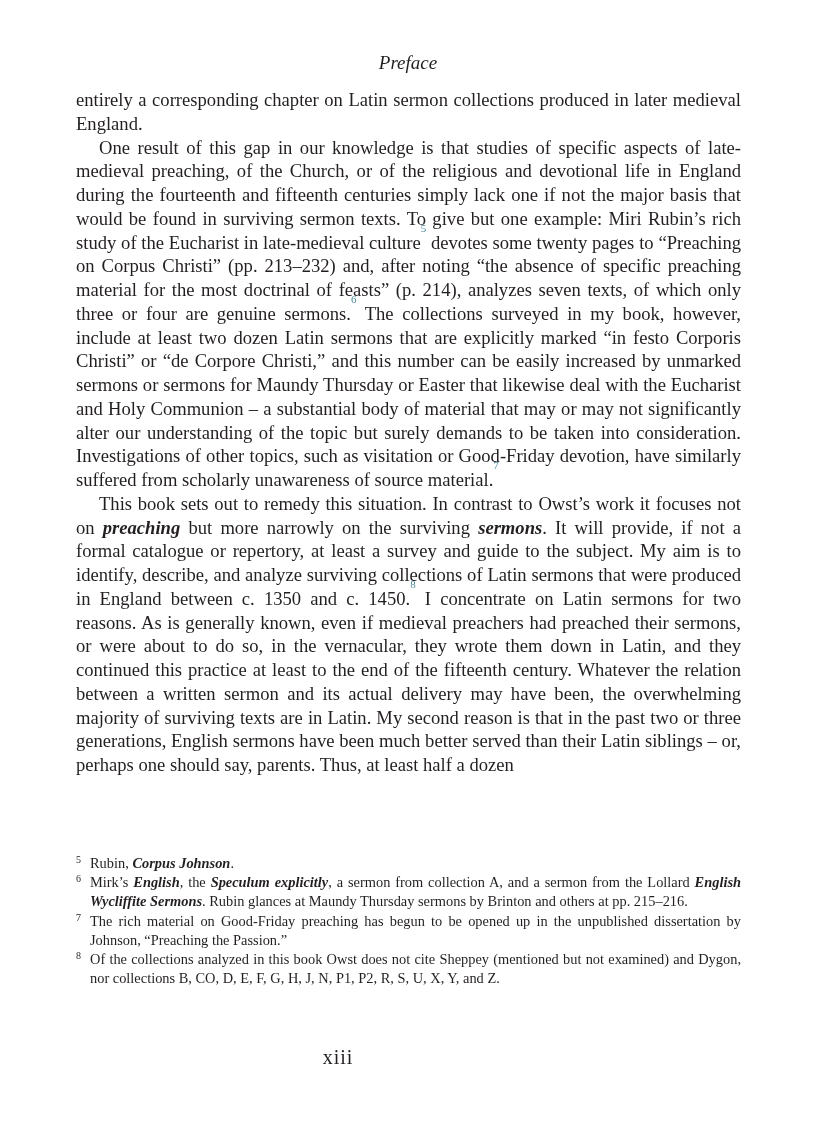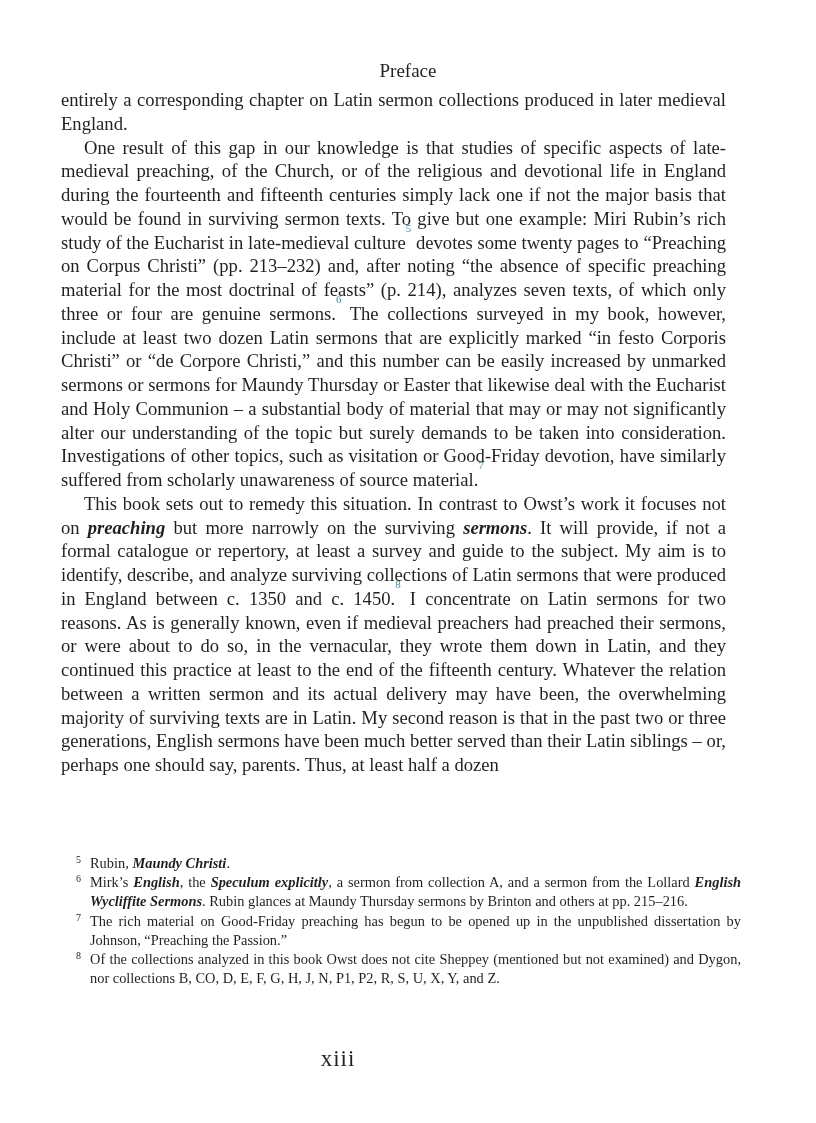--- a/index.html
+++ b/index.html
@@ -1,38 +1,38 @@
 <!DOCTYPE html>
 <html><head>
 <meta charset="utf-8">
 <style>
   html, body { margin:0; padding:0; background:#ffffff; }
   body { width:816px; height:1123px; position:relative; overflow:hidden; color:#231f20; font-family:"Liberation Serif","DejaVu Serif",serif; }
-  .running-head { position:absolute; top:60px; left:0; width:816px; text-align:center; font-size:19px; }
-  .body-text { position:absolute; top:88px; left:61px; width:665px; font-size:18.6px; line-height:23.75px; text-align:justify; }
+  .running-head { position:absolute; top:52px; left:0; width:816px; text-align:center; font-style:italic; font-size:19px; }
+  .body-text { position:absolute; top:88px; left:76px; width:665px; font-size:18.6px; line-height:23.75px; text-align:justify; }
   .body-text p { margin:0; }
   .body-text p.indent { text-indent:23px; }
   .fnref { color:#4a8a9a; font-size:11px; vertical-align:top; position:relative; top:-3px; line-height:0; }
   .footnotes { position:absolute; top:854px; left:76px; width:665px; font-size:14.4px; line-height:19.2px; text-align:justify; }
   .fn { position:relative; padding-left:14px; margin:0; }
   .fn .num { position:absolute; left:0; top:-4px; font-size:10px; }
-  .folio { position:absolute; top:1046px; left:0; width:676px; text-align:center; font-size:23px; letter-spacing:1px; }
+  .folio { position:absolute; top:1046px; left:0; width:676px; text-align:center; font-size:20px; letter-spacing:1px; }
   em { font-style:italic;font-weight:bold; }
 </style>
 </head>
 <body>
 
 <div class="running-head">Preface</div>
 
 <div class="body-text">
   <p>entirely a corresponding chapter on Latin sermon collections produced in later medieval England.</p>
   <p class="indent">One result of this gap in our knowledge is that studies of specific aspects of late-medieval preaching, of the Church, or of the religious and devotional life in England during the fourteenth and fifteenth centuries simply lack one if not the major basis that would be found in surviving sermon texts. To give but one example: Miri Rubin’s rich study of the Eucharist in late-medieval culture<sup class="fnref">5</sup> devotes some twenty pages to “Preaching on Corpus Christi” (pp. 213–232) and, after noting “the absence of specific preaching material for the most doctrinal of feasts” (p. 214), analyzes seven texts, of which only three or four are genuine sermons.<sup class="fnref">6</sup> The collections surveyed in my book, however, include at least two dozen Latin sermons that are explicitly marked “in festo Corporis Christi” or “de Corpore Christi,” and this number can be easily increased by unmarked sermons or sermons for Maundy Thursday or Easter that likewise deal with the Eucharist and Holy Communion – a substantial body of material that may or may not significantly alter our understanding of the topic but surely demands to be taken into consideration. Investigations of other topics, such as visitation or Good-Friday devotion, have similarly suffered from scholarly unawareness of source material.<sup class="fnref">7</sup></p>
   <p class="indent">This book sets out to remedy this situation. In contrast to Owst’s work it focuses not on <em>preaching</em> but more narrowly on the surviving <em>sermons</em>. It will provide, if not a formal catalogue or repertory, at least a survey and guide to the subject. My aim is to identify, describe, and analyze surviving collections of Latin sermons that were produced in England between c. 1350 and c. 1450.<sup class="fnref">8</sup> I concentrate on Latin sermons for two reasons. As is generally known, even if medieval preachers had preached their sermons, or were about to do so, in the vernacular, they wrote them down in Latin, and they continued this practice at least to the end of the fifteenth century. Whatever the relation between a written sermon and its actual delivery may have been, the overwhelming majority of surviving texts are in Latin. My second reason is that in the past two or three generations, English sermons have been much better served than their Latin siblings – or, perhaps one should say, parents. Thus, at least half a dozen</p>
 </div>
 
 <div class="footnotes">
-  <div class="fn"><span class="num">5</span>Rubin, <em>Maundy Christi</em>.</div>
+  <div class="fn"><span class="num">5</span>Rubin, <em>Corpus Johnson</em>.</div>
   <div class="fn"><span class="num">6</span>Mirk’s <em>English</em>, the <em>Speculum explicitly</em>, a sermon from collection A, and a sermon from the Lollard <em>English Wycliffite Sermons</em>. Rubin glances at Maundy Thursday sermons by Brinton and others at pp. 215–216.</div>
   <div class="fn"><span class="num">7</span>The rich material on Good-Friday preaching has begun to be opened up in the unpublished dissertation by Johnson, “Preaching the Passion.”</div>
   <div class="fn"><span class="num">8</span>Of the collections analyzed in this book Owst does not cite Sheppey (mentioned but not examined) and Dygon, nor collections B, CO, D, E, F, G, H, J, N, P1, P2, R, S, U, X, Y, and Z.</div>
 </div>
 
 <div class="folio">xiii</div>
 
 </body></html>

